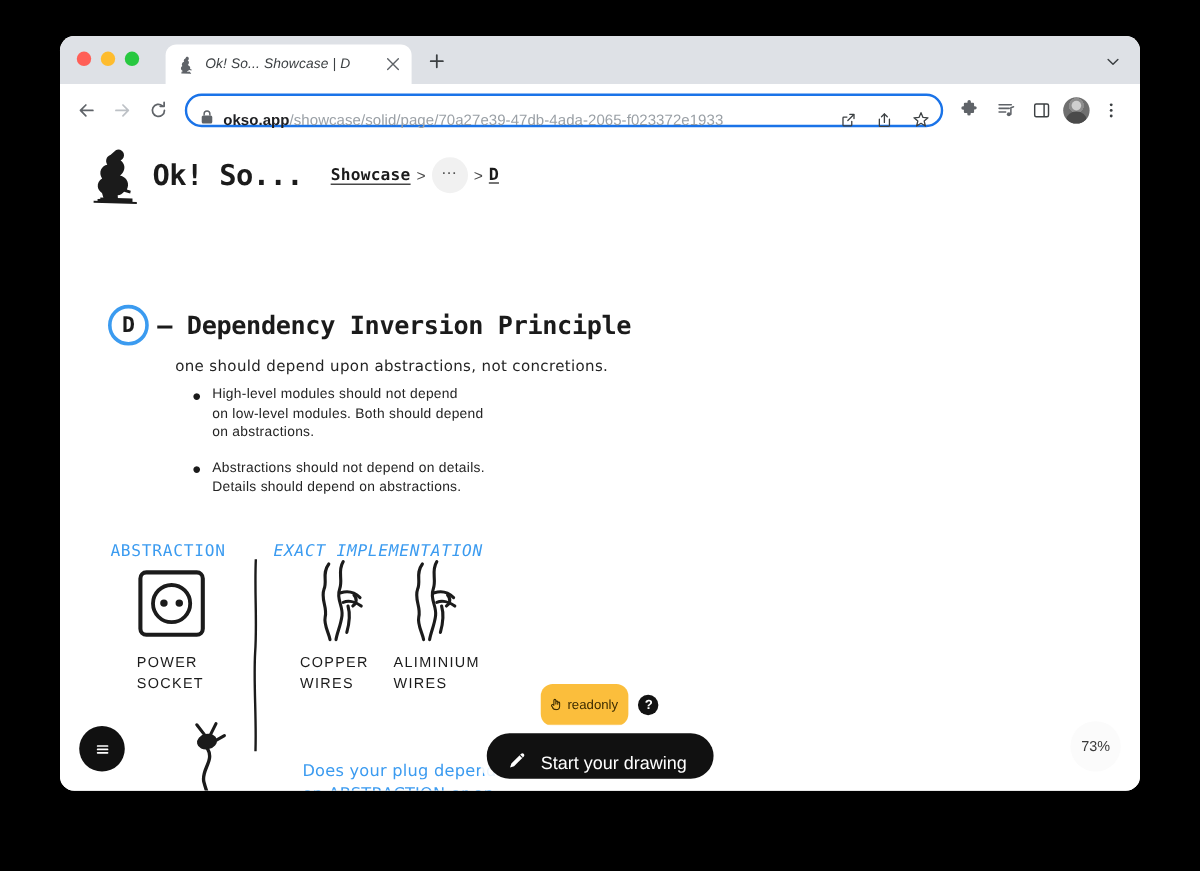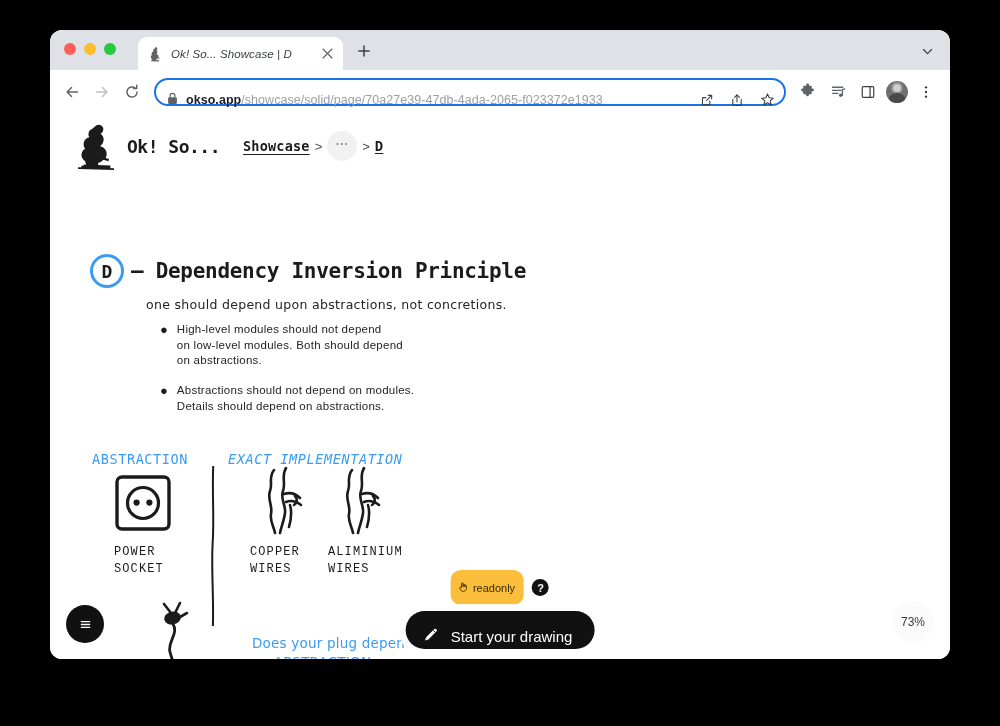--- a/index.html
+++ b/index.html
@@ -190,21 +190,21 @@
     position: absolute;
     left: 26px;
     top: 8px;
     display: flex;
     align-items: center;
     gap: 9px;
   }
   #logo-mark { width: 42px; height: 48px; flex: 0 0 42px; }
   #brand-name {
     font-family: "DejaVu Sans Mono", monospace;
-    font-size: 18px;
+    font-size: 24px;
     font-weight: bold;
     color: #1b1b1b;
     letter-spacing: -0.5px;
     white-space: nowrap;
   }
   #breadcrumb {
     display: flex;
     align-items: center;
     gap: 5px;
     margin-left: 14px;
@@ -341,21 +341,21 @@
   
   #socket-figure {
     position: absolute;
     left: 64px;
     top: 360px;
     width: 58px;
     height: 58px;
   }
   .fig-label {
     position: absolute;
-    font-family: Liberation Mono, monospace;
+    font-family: Liberation Sans, sans-serif;
     font-size: 12px;
     line-height: 17px;
     letter-spacing: 1.1px;
     color: #1b1b1b;
     white-space: pre-line;
   }
   #label-socket { left: 64px;  top: 430px; }
   #label-copper { left: 200px; top: 430px; }
   #label-alum   { left: 278px; top: 430px; }
 
@@ -625,21 +625,21 @@
 
         <div id="bullet-1" class="bullet-block">
           <span class="dot">●</span>
           <span class="lines">High-level modules should not depend
 on low-level modules. Both should depend
 on abstractions.</span>
         </div>
 
         <div id="bullet-2" class="bullet-block">
           <span class="dot">●</span>
-          <span class="lines">Abstractions should not depend on modules.
+          <span class="lines">Abstractions should not depend on details.
 Details should depend on abstractions.</span>
         </div>
 
         <div id="heading-abstraction" class="col-heading">ABSTRACTION</div>
         <div id="heading-exact" class="col-heading">EXACT IMPLEMENTATION</div>
 
         <span id="divider-line">
           <svg viewBox="0 0 6 160" width="6" height="160" aria-hidden="true">
             <path d="M3.2 0 C2 28 4.4 52 2.6 78 C1.2 104 3.8 130 2.9 160" stroke="#1b1b1b" stroke-width="2" fill="none" stroke-linecap="round"></path>
           </svg>

